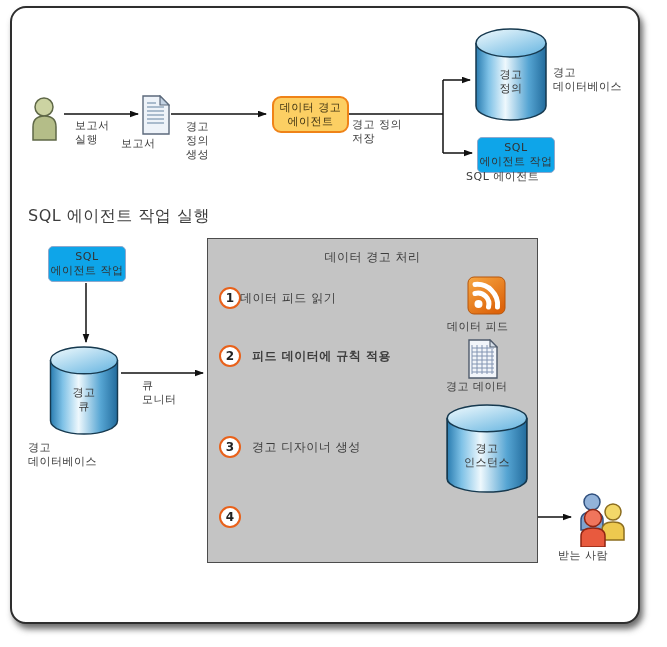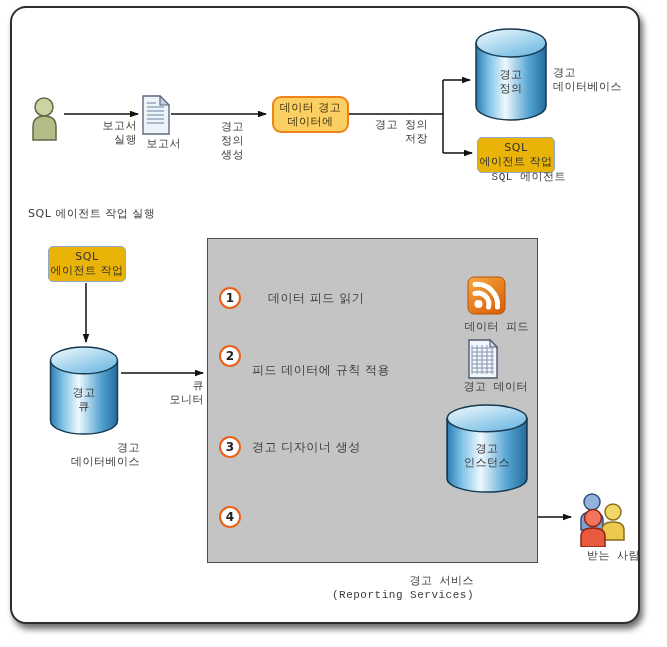--- a/index.html
+++ b/index.html
@@ -4,38 +4,38 @@
 <style>
   html,body { margin:0; padding:0; background:#fff; }
   .page { position:relative; width:667px; height:647px; background:#fff; overflow:hidden;
           font-family:"DejaVu Sans","Liberation Sans",sans-serif; }
   .frame { position:absolute; left:10px; top:6px; width:626px; height:614px;
            border:2px solid #2e2e2e; border-radius:16px;
            box-shadow:3px 5px 6px rgba(70,70,70,0.8); background:#fff; }
   svg.overlay { position:absolute; left:0; top:0; width:667px; height:647px; }
   .lbl { position:absolute; font-size:11px; color:#3c3c3c; line-height:14px;
          white-space:pre-line; letter-spacing:0.5px; }
-  .center { text-align:right;font-family:Liberation Mono, monospace; }
+  .center { text-align:left; }
   .box { position:absolute; box-sizing:border-box; display:flex; align-items:center;
          justify-content:center; text-align:center; white-space:pre-line;
          font-size:11px; line-height:14px; letter-spacing:0.5px; }
   .designer { left:272px; top:96px; width:77px; height:37px; background:#fccf63;
               border:2px solid #ef8318; border-radius:9px; color:#3f3312; }
-  .sqlbox { background:#eab308; border:1px solid #8fa8cc; border-radius:5px; color:#333; }
+  .sqlbox { background:#0ea5e9; border:1px solid #8fa8cc; border-radius:5px; color:#333; }
   .sql1 { left:477px; top:137px; width:78px; height:36px; }
   .sql2 { left:48px; top:246px; width:78px; height:36px; }
   .panel { position:absolute; left:207px; top:238px; width:331px; height:325px;
            background:#c4c4c4; border:1px solid #4c4c4c; box-sizing:border-box; }
   .stepcircle { position:absolute; width:22px; height:22px; border-radius:50%;
                 background:#fff; border:2px solid #e8611a; box-sizing:border-box;
                 font-size:12px; font-weight:bold; color:#222; display:flex;
                 align-items:center; justify-content:center; }
   .steptext { position:absolute; font-size:12px; color:#3c3c3c; letter-spacing:0.5px;
               line-height:14px; }
-  .heading { position:absolute; left:28px; top:206px; font-size:11px; color:#3c3c3c;
+  .heading { position:absolute; left:28px; top:206px; font-size:16px; color:#3c3c3c;
              letter-spacing:0.5px; }
   .paneltitle { position:absolute; left:207px; top:249px; width:331px; text-align:center;
                 font-size:12px; color:#3c3c3c; letter-spacing:0.5px; }
   .cyl { position:absolute; }
   .cyl svg { display:block; width:100%; height:100%; }
   .cyltext { position:absolute; left:0; width:100%; text-align:center; font-size:11px;
              line-height:14px; color:#333; white-space:pre-line; letter-spacing:0.5px; }
   .icon { position:absolute; }
   .icon svg { display:block; width:100%; height:100%; }
 </style>
@@ -74,29 +74,30 @@
     <line x1="443" y1="153" x2="472" y2="153" stroke="#111" stroke-width="1.5" marker-end="url(#ah)"></line>
     <line x1="86" y1="283" x2="86" y2="342" stroke="#111" stroke-width="1.5" marker-end="url(#ah)"></line>
     <line x1="121" y1="373" x2="203" y2="373" stroke="#111" stroke-width="1.5" marker-end="url(#ah)"></line>
     <line x1="466" y1="297" x2="350" y2="297" stroke="#111" stroke-width="1.5" marker-end="url(#ah)"></line>
     <line x1="378" y1="356" x2="464" y2="356" stroke="#111" stroke-width="1.5" marker-end="url(#ah)"></line>
     <line x1="350" y1="447" x2="442" y2="447" stroke="#111" stroke-width="1.5" marker-end="url(#ah)"></line>
     <line x1="408" y1="517" x2="571" y2="517" stroke="#111" stroke-width="1.5" marker-end="url(#ah)"></line>
   </svg>
 
   <div class="panel"></div>
+  <div class="paneltitle">데이터 경고 처리</div>
 
   <div class="stepcircle" style="left:219px;top:287px;">
       <span>1</span>
     </div>
-  <div class="steptext" style="left:268px;top:291px;">데이터 피드 읽기</div>
+  <div class="steptext" style="left:240px;top:291px;">데이터 피드 읽기</div>
   <div class="stepcircle" style="left:219px;top:345px;">
       <span>2</span>
     </div>
-  <div class="steptext" style="left:252px;top:363px;">피드 데이터에 규칙 적용</div>
+  <div class="steptext" style="left:252px;top:349px;font-weight:bold;">피드 데이터에 규칙 적용</div>
   <div class="stepcircle" style="left:219px;top:436px;">
       <span>3</span>
     </div>
   <div class="steptext" style="left:252px;top:440px;">경고 디자이너 생성</div>
   <div class="stepcircle" style="left:219px;top:506px;">
       <span>4</span>
     </div>
 
   <div class="icon" style="left:30px;top:97px;width:34px;height:44px;">
     <svg viewBox="0 0 34 44">
@@ -114,21 +115,21 @@
           <line x1="5" y1="12" x2="22" y2="12"></line>
         <line x1="5" y1="16" x2="22" y2="16"></line>
           <line x1="5" y1="20" x2="22" y2="20"></line>
         <line x1="5" y1="24" x2="22" y2="24"></line>
           <line x1="5" y1="28" x2="22" y2="28"></line>
       </g>
     </svg>
   </div>
 
   <div class="box designer">데이터 경고
-데이터에</div>
+에이전트</div>
 
   <div class="cyl" style="left:475px;top:28px;width:72px;height:94px;">
     <svg viewBox="0 0 72 94">
       <path d="M1,15 L1,78 A35,14 0 0 0 71,78 L71,15" fill="url(#cylBody)" stroke="#16394f" stroke-width="1.5"></path>
       <ellipse cx="36" cy="15" rx="35" ry="14" fill="url(#cylTop)" stroke="#16394f" stroke-width="1.5"></ellipse>
     </svg>
     <div class="cyltext" style="top:40px;">경고
 정의</div>
   </div>
   <div class="lbl" style="left:553px;top:66px;width:95px;">경고
@@ -210,16 +211,14 @@
       <circle cx="17" cy="11" r="8" fill="#93b3da" stroke="#2f4f7d" stroke-width="1.5"></circle>
       <path d="M6,39 L6,29 Q6,21 17,21 Q28,21 28,29 L28,39 Z" fill="#7fa3cf" stroke="#2f4f7d" stroke-width="1.5"></path>
       <circle cx="38" cy="21" r="8" fill="#f3d869" stroke="#8c6d1f" stroke-width="1.5"></circle>
       <path d="M27,49 L27,39 Q27,31 38,31 Q49,31 49,39 L49,49 Z" fill="#edc94f" stroke="#8c6d1f" stroke-width="1.5"></path>
       <circle cx="18" cy="27" r="8.5" fill="#f0755c" stroke="#8f2512" stroke-width="1.5"></circle>
       <path d="M6,56 L6,45 Q6,37 18,37 Q30,37 30,45 L30,56 Z" fill="#e85a3e" stroke="#8f2512" stroke-width="1.5"></path>
     </svg>
   </div>
   <div class="lbl center" style="left:558px;top:549px;width:82px;">받는 사람</div>
 
-  <div class="lbl center" style="left:272px;top:574px;width:202px;">경고 서비스
-(Reporting Services)</div>
 
 </div>
 
 </body></html>

